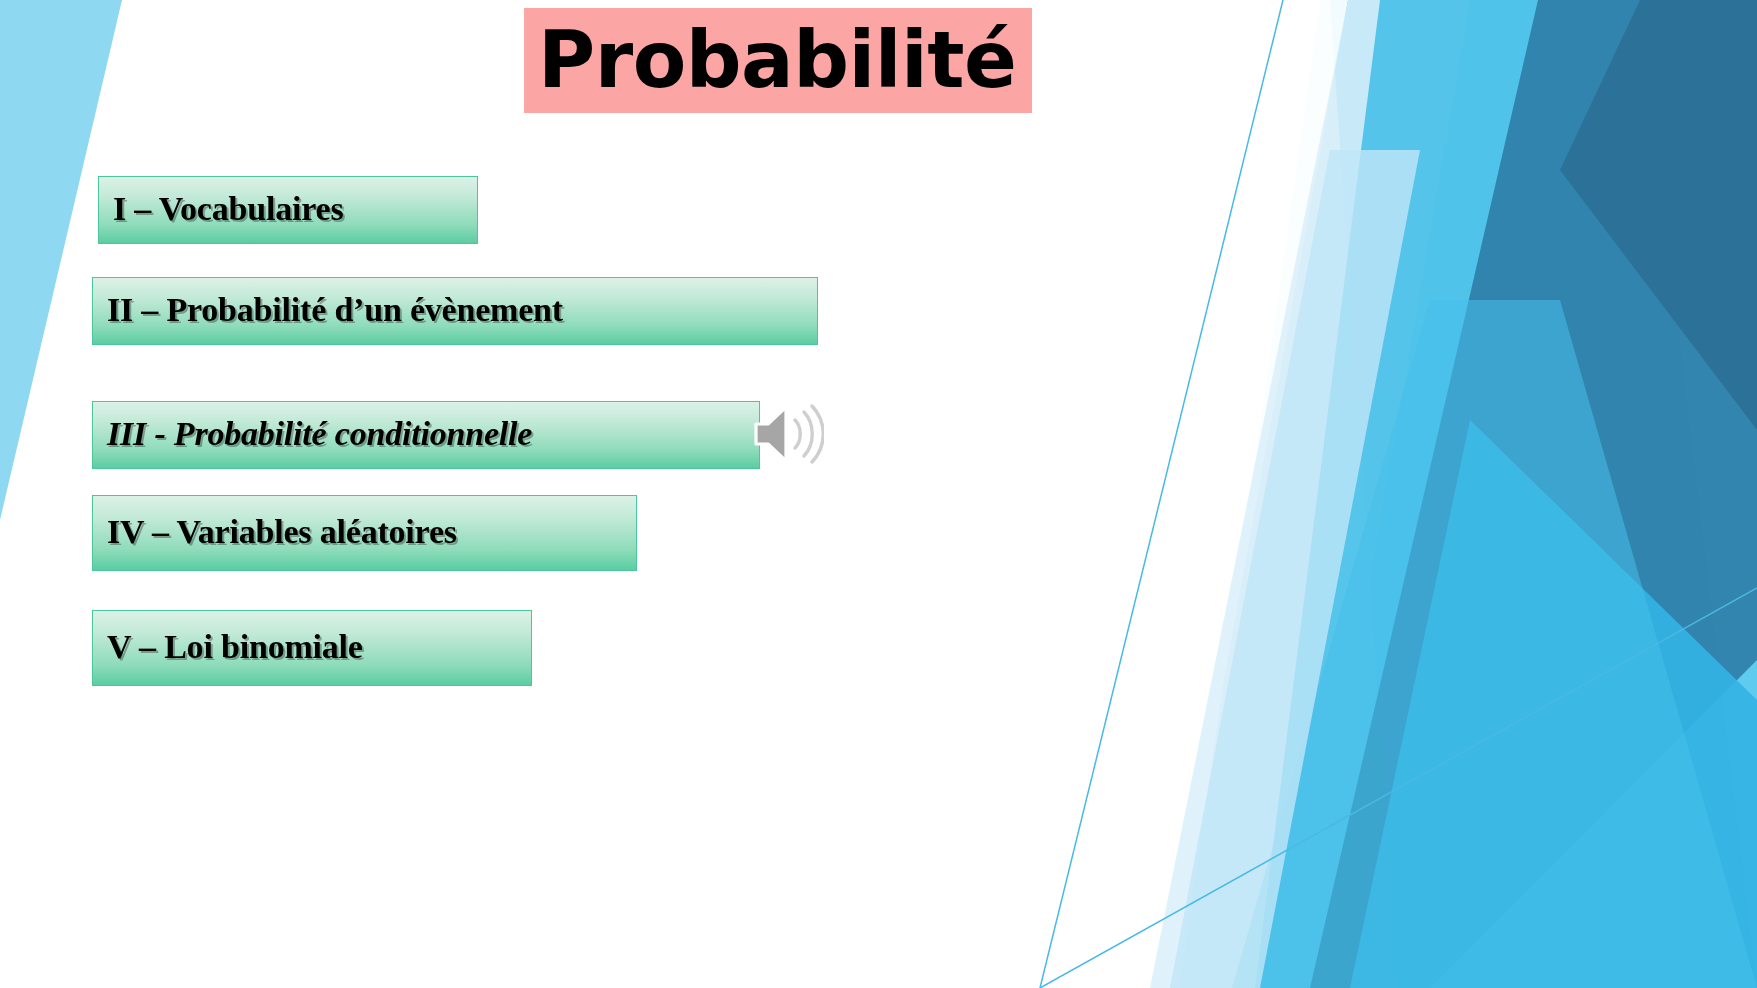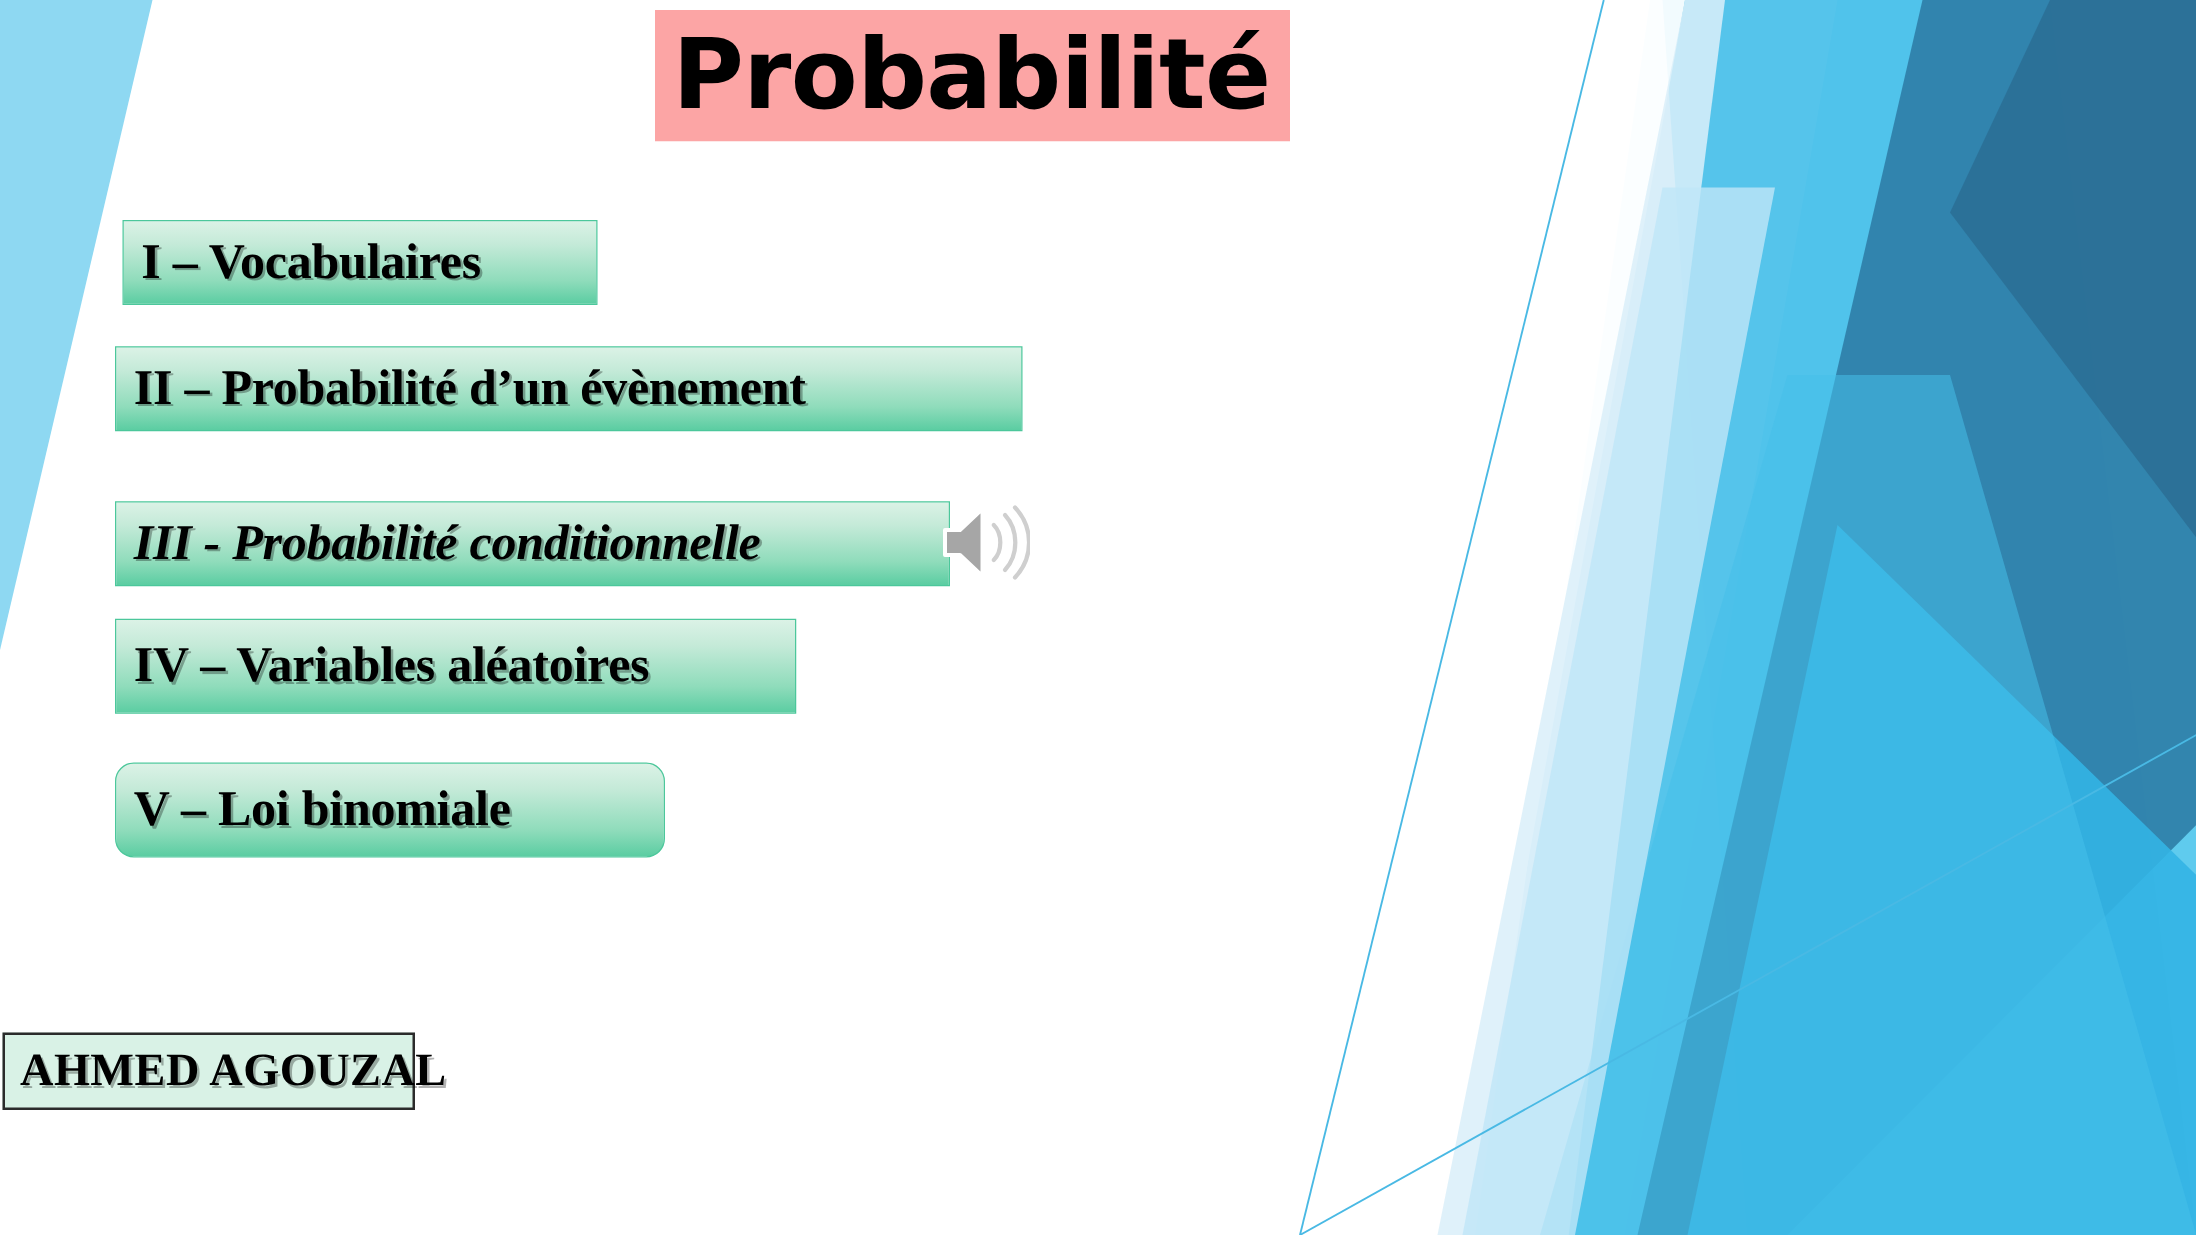--- a/index.html
+++ b/index.html
@@ -59,21 +59,21 @@
     border: 1px solid #4cc79b;
     box-sizing: border-box;
     display: flex;
     align-items: center;
     white-space: nowrap;
   }
   .sec-label {
     font-family: "Liberation Serif", serif;
     font-weight: bold;
     color: #000000;
-    font-size: 40px;
+    font-size: 34px;
     line-height: 1;
     padding-left: 14px;
     padding-bottom: 3px;
     letter-spacing: -0.2px;
     text-shadow: 2px 2px 0 rgba(0,0,0,0.30);
   }
 
   
   .audio-icon {
     position: absolute;
@@ -150,34 +150,31 @@
     </div>
 
     <div class="sec" style="left:92px; top:401px; width:668px; height:68px;font-style:italic;">
       <span class="sec-label">III - Probabilité conditionnelle</span>
     </div>
 
     <div class="sec" style="left:92px; top:495px; width:545px; height:76px;align-items:center;">
       <span class="sec-label">IV – Variables aléatoires</span>
     </div>
 
-    <div class="sec" style="left:92px; top:610px; width:440px; height:76px;border-radius:15px;">
+    <div class="sec" style="left:92px; top:610px; width:440px; height:76px;">
       <span class="sec-label">V – Loi binomiale</span>
     </div>
 
   </div>
 
   <svg class="audio-icon" viewBox="0 0 72 72">
     <g stroke="#ffffff" stroke-width="3.2" stroke-linejoin="round">
       <path d="M4 26 H16 L34 9 V63 L16 46 H4 Z" fill="#a6a6a6"></path>
     </g>
     <g fill="none" stroke="#cfcfcf" stroke-width="3.4" stroke-linecap="round">
       <path d="M43 22 C50 29, 50 43, 43 50"></path>
       <path d="M52 14 C63 26, 63 46, 52 58"></path>
       <path d="M60 8  C75 24, 75 48, 60 64"></path>
     </g>
   </svg>
 
-  <div class="author-box">
-    <span class="author-label">AHMED AGOUZAL</span>
-  </div>
 
 </div>
 
 </body></html>

